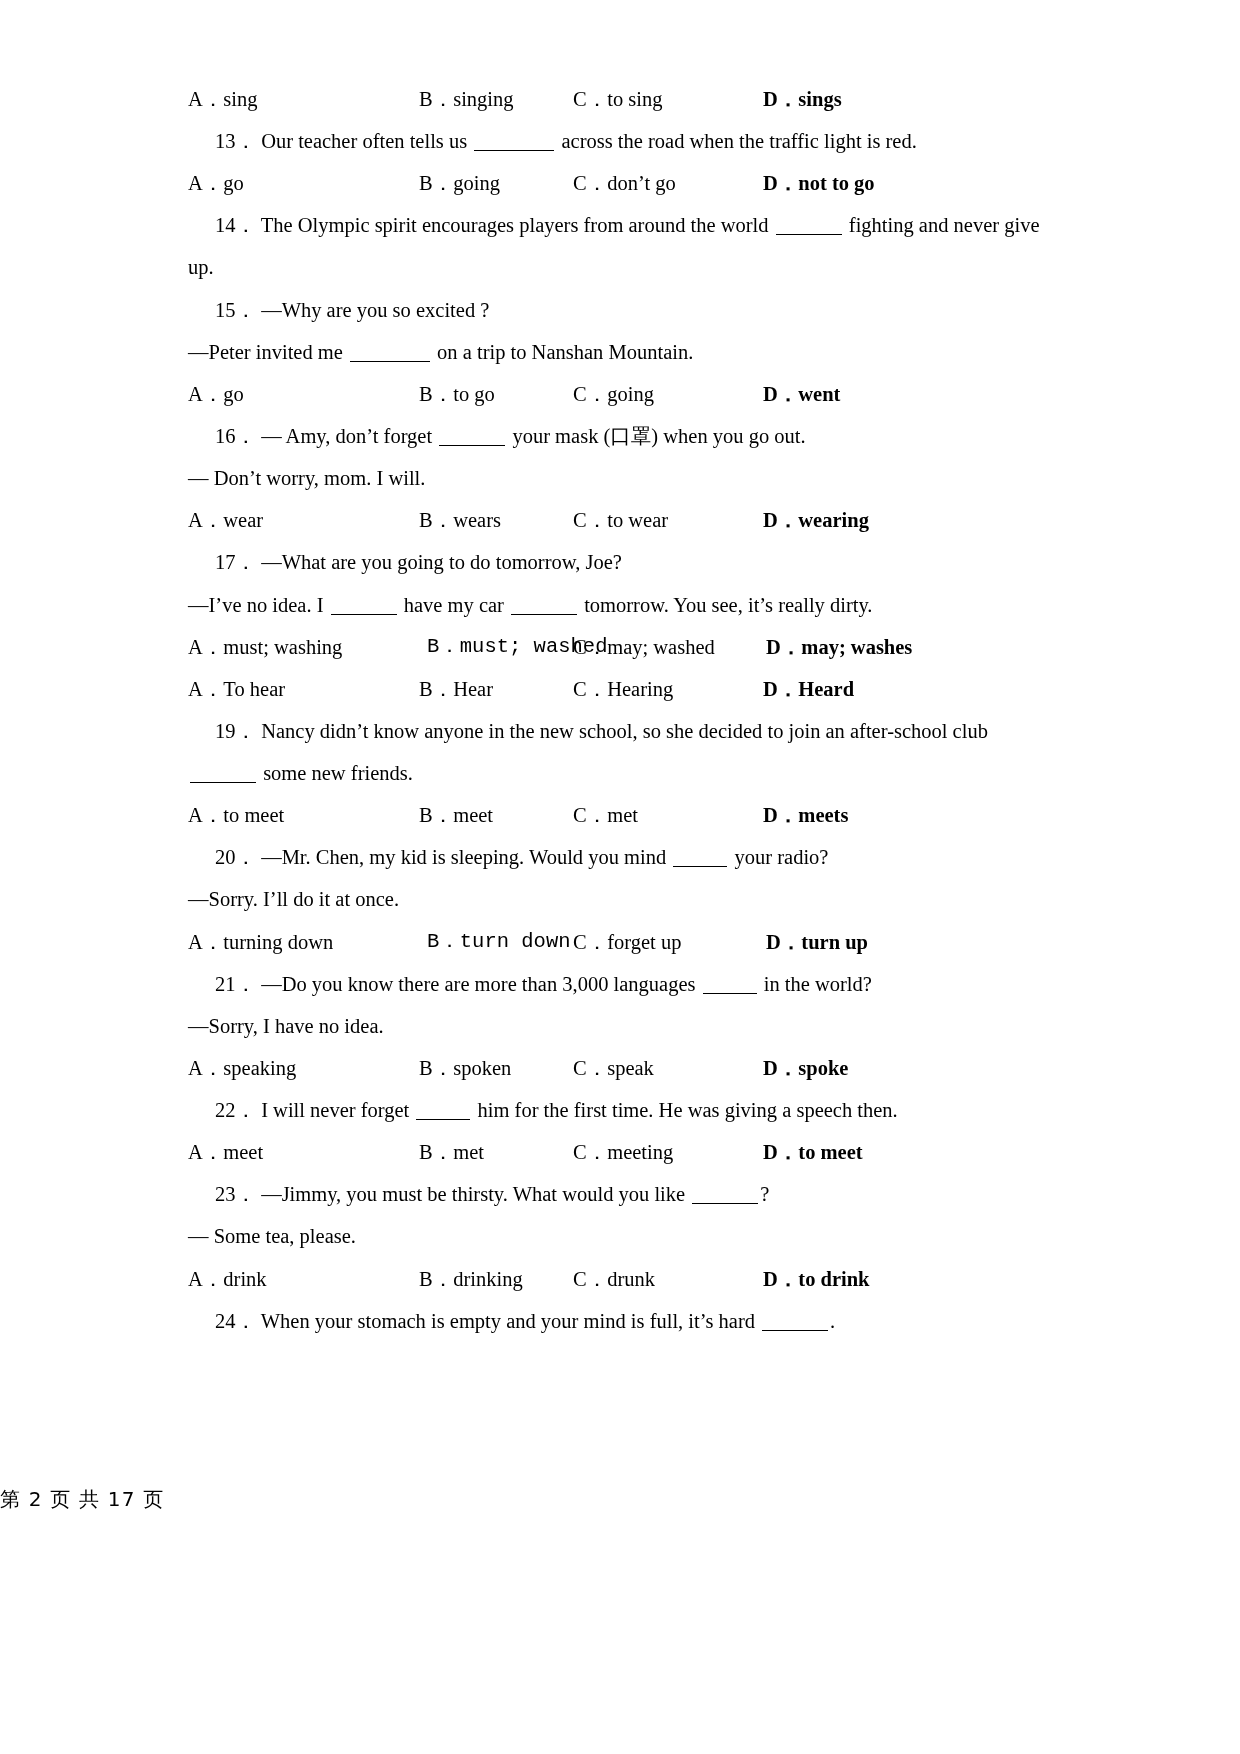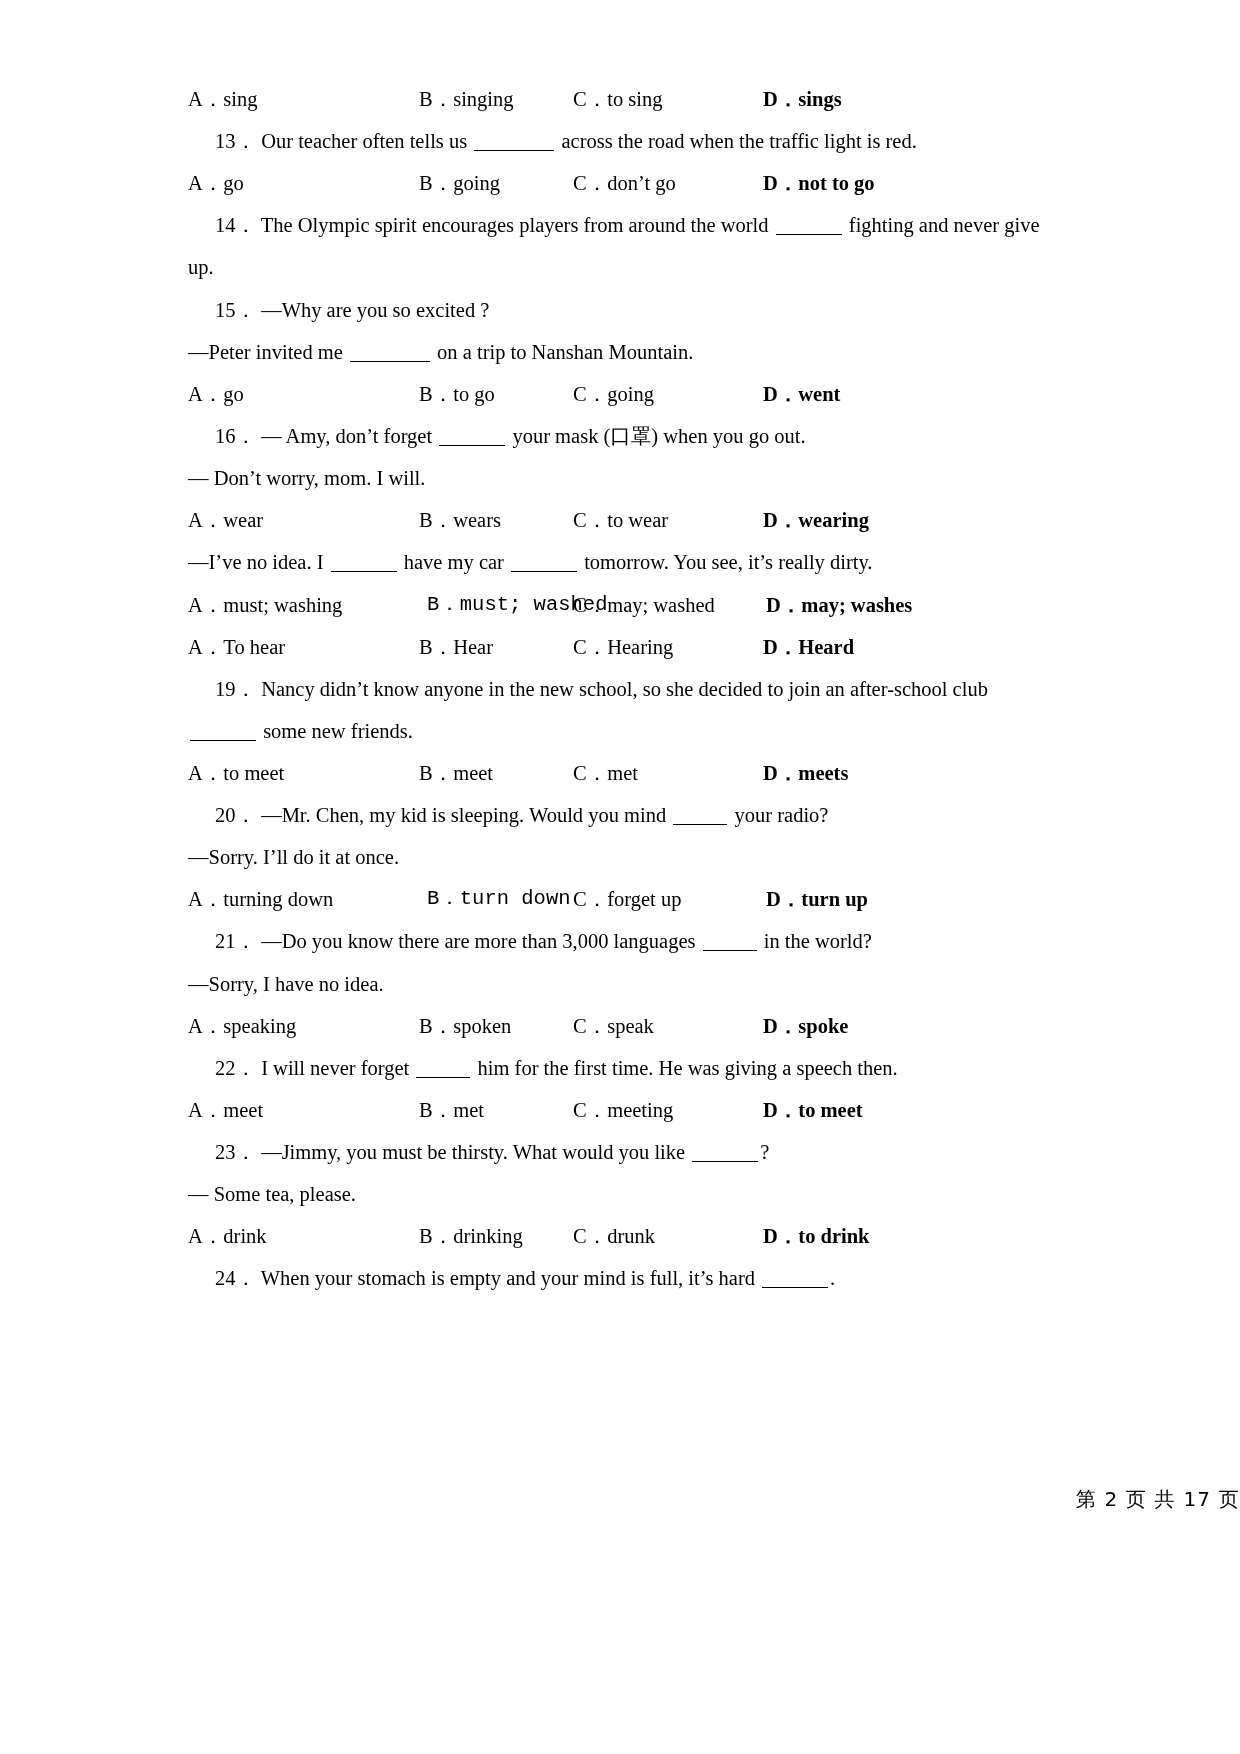--- a/index.html
+++ b/index.html
@@ -77,21 +77,21 @@
   .blank-s  { width: 54px; }
   .blank-m  { width: 66px; }
   .blank-l  { width: 80px; }
 
   
   .footer {
     position: absolute;
     left: 0;
     top: 1486px;
     width: 1240px;
-    text-align: right;
+    text-align: left;
     font-size: 20px;
     font-family: "DejaVu Sans", "Liberation Sans", sans-serif;
     letter-spacing: 1.2px;
   }
 </style>
 </head>
 <body>
 
 <div class="page">
 
@@ -119,20 +119,21 @@
         <div class="opt opt-d"><span class="optlabel">D．</span><span class="">went</span></div>
       </div>
       <div class="stem"><span class="qnum">16． </span><span class="">— Amy, don’t forget </span><span class="blank blank-m"></span><span class=""> your mask (口罩) when you go out.</span></div>
       <div class="stem"><span class="">— Don’t worry, mom. I will.</span></div>
       <div class="options">
         <div class="opt opt-a"><span class="optlabel">A．</span><span class="">wear</span></div>
         <div class="opt opt-b"><span class="optlabel">B．</span><span class="">wears</span></div>
         <div class="opt opt-c"><span class="optlabel">C．</span><span class="">to wear</span></div>
         <div class="opt opt-d"><span class="optlabel">D．</span><span class="">wearing</span></div>
       </div>
+      <div class="stem"><span class="qnum">17． </span><span class="">—What are you going to do tomorrow, Joe?</span></div>
       <div class="stem"><span class="">—I’ve no idea. I </span><span class="blank blank-m"></span><span class=""> have my car </span><span class="blank blank-m"></span><span class=""> tomorrow. You see, it’s really dirty.</span></div>
       <div class="options wide">
         <div class="opt opt-a"><span class="optlabel">A．</span><span class="">must; washing</span></div>
         <div class="opt opt-b"><span class="optlabel">B．</span><span class="">must; washed</span></div>
         <div class="opt opt-c"><span class="optlabel">C．</span><span class="">may; washed</span></div>
         <div class="opt opt-d"><span class="optlabel">D．</span><span class="">may; washes</span></div>
       </div>
       <div class="options">
         <div class="opt opt-a"><span class="optlabel">A．</span><span class="">To hear</span></div>
         <div class="opt opt-b"><span class="optlabel">B．</span><span class="">Hear</span></div>

